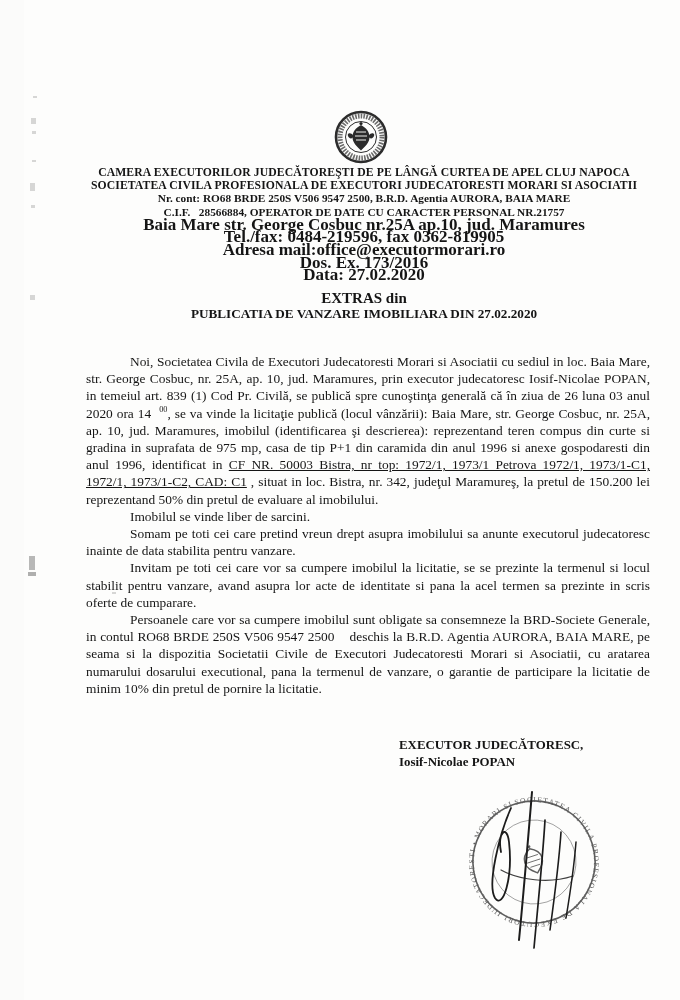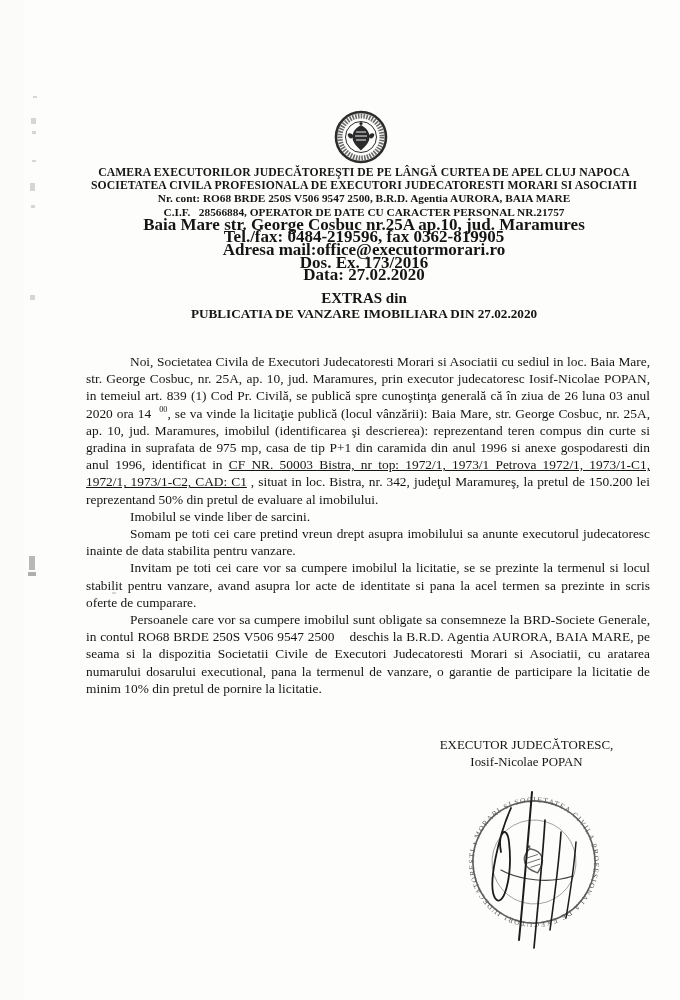--- a/index.html
+++ b/index.html
@@ -31,21 +31,21 @@
   .doc-body{
     position:absolute;top:353px;left:62px;width:564px;
     font-size:13.4px;line-height:17.2px;text-align:justify;
   }
   .doc-body p{margin:0;text-indent:44px;}
   .b{font-weight:normal;}
   .u{text-decoration:underline;}
   sup{font-size:.62em;vertical-align:super;line-height:0;padding-left:8px;}
 
   
-  .sig-block{position:absolute;top:737px;left:375px;width:255px;text-align:center;font-weight:normal;}
+  .sig-block{position:absolute;top:737px;left:375px;width:255px;text-align:left;font-weight:bold;}
   .sig-line1{font-size:12.9px;line-height:17px;}
   .sig-line2{font-size:12.9px;line-height:17px;}
 
   
   .stamp-wrap{position:absolute;top:780px;left:425px;width:190px;height:175px;}
 
   
   .noise{position:absolute;background:#c4c4c4;opacity:.7;}
 </style>
 </head>

